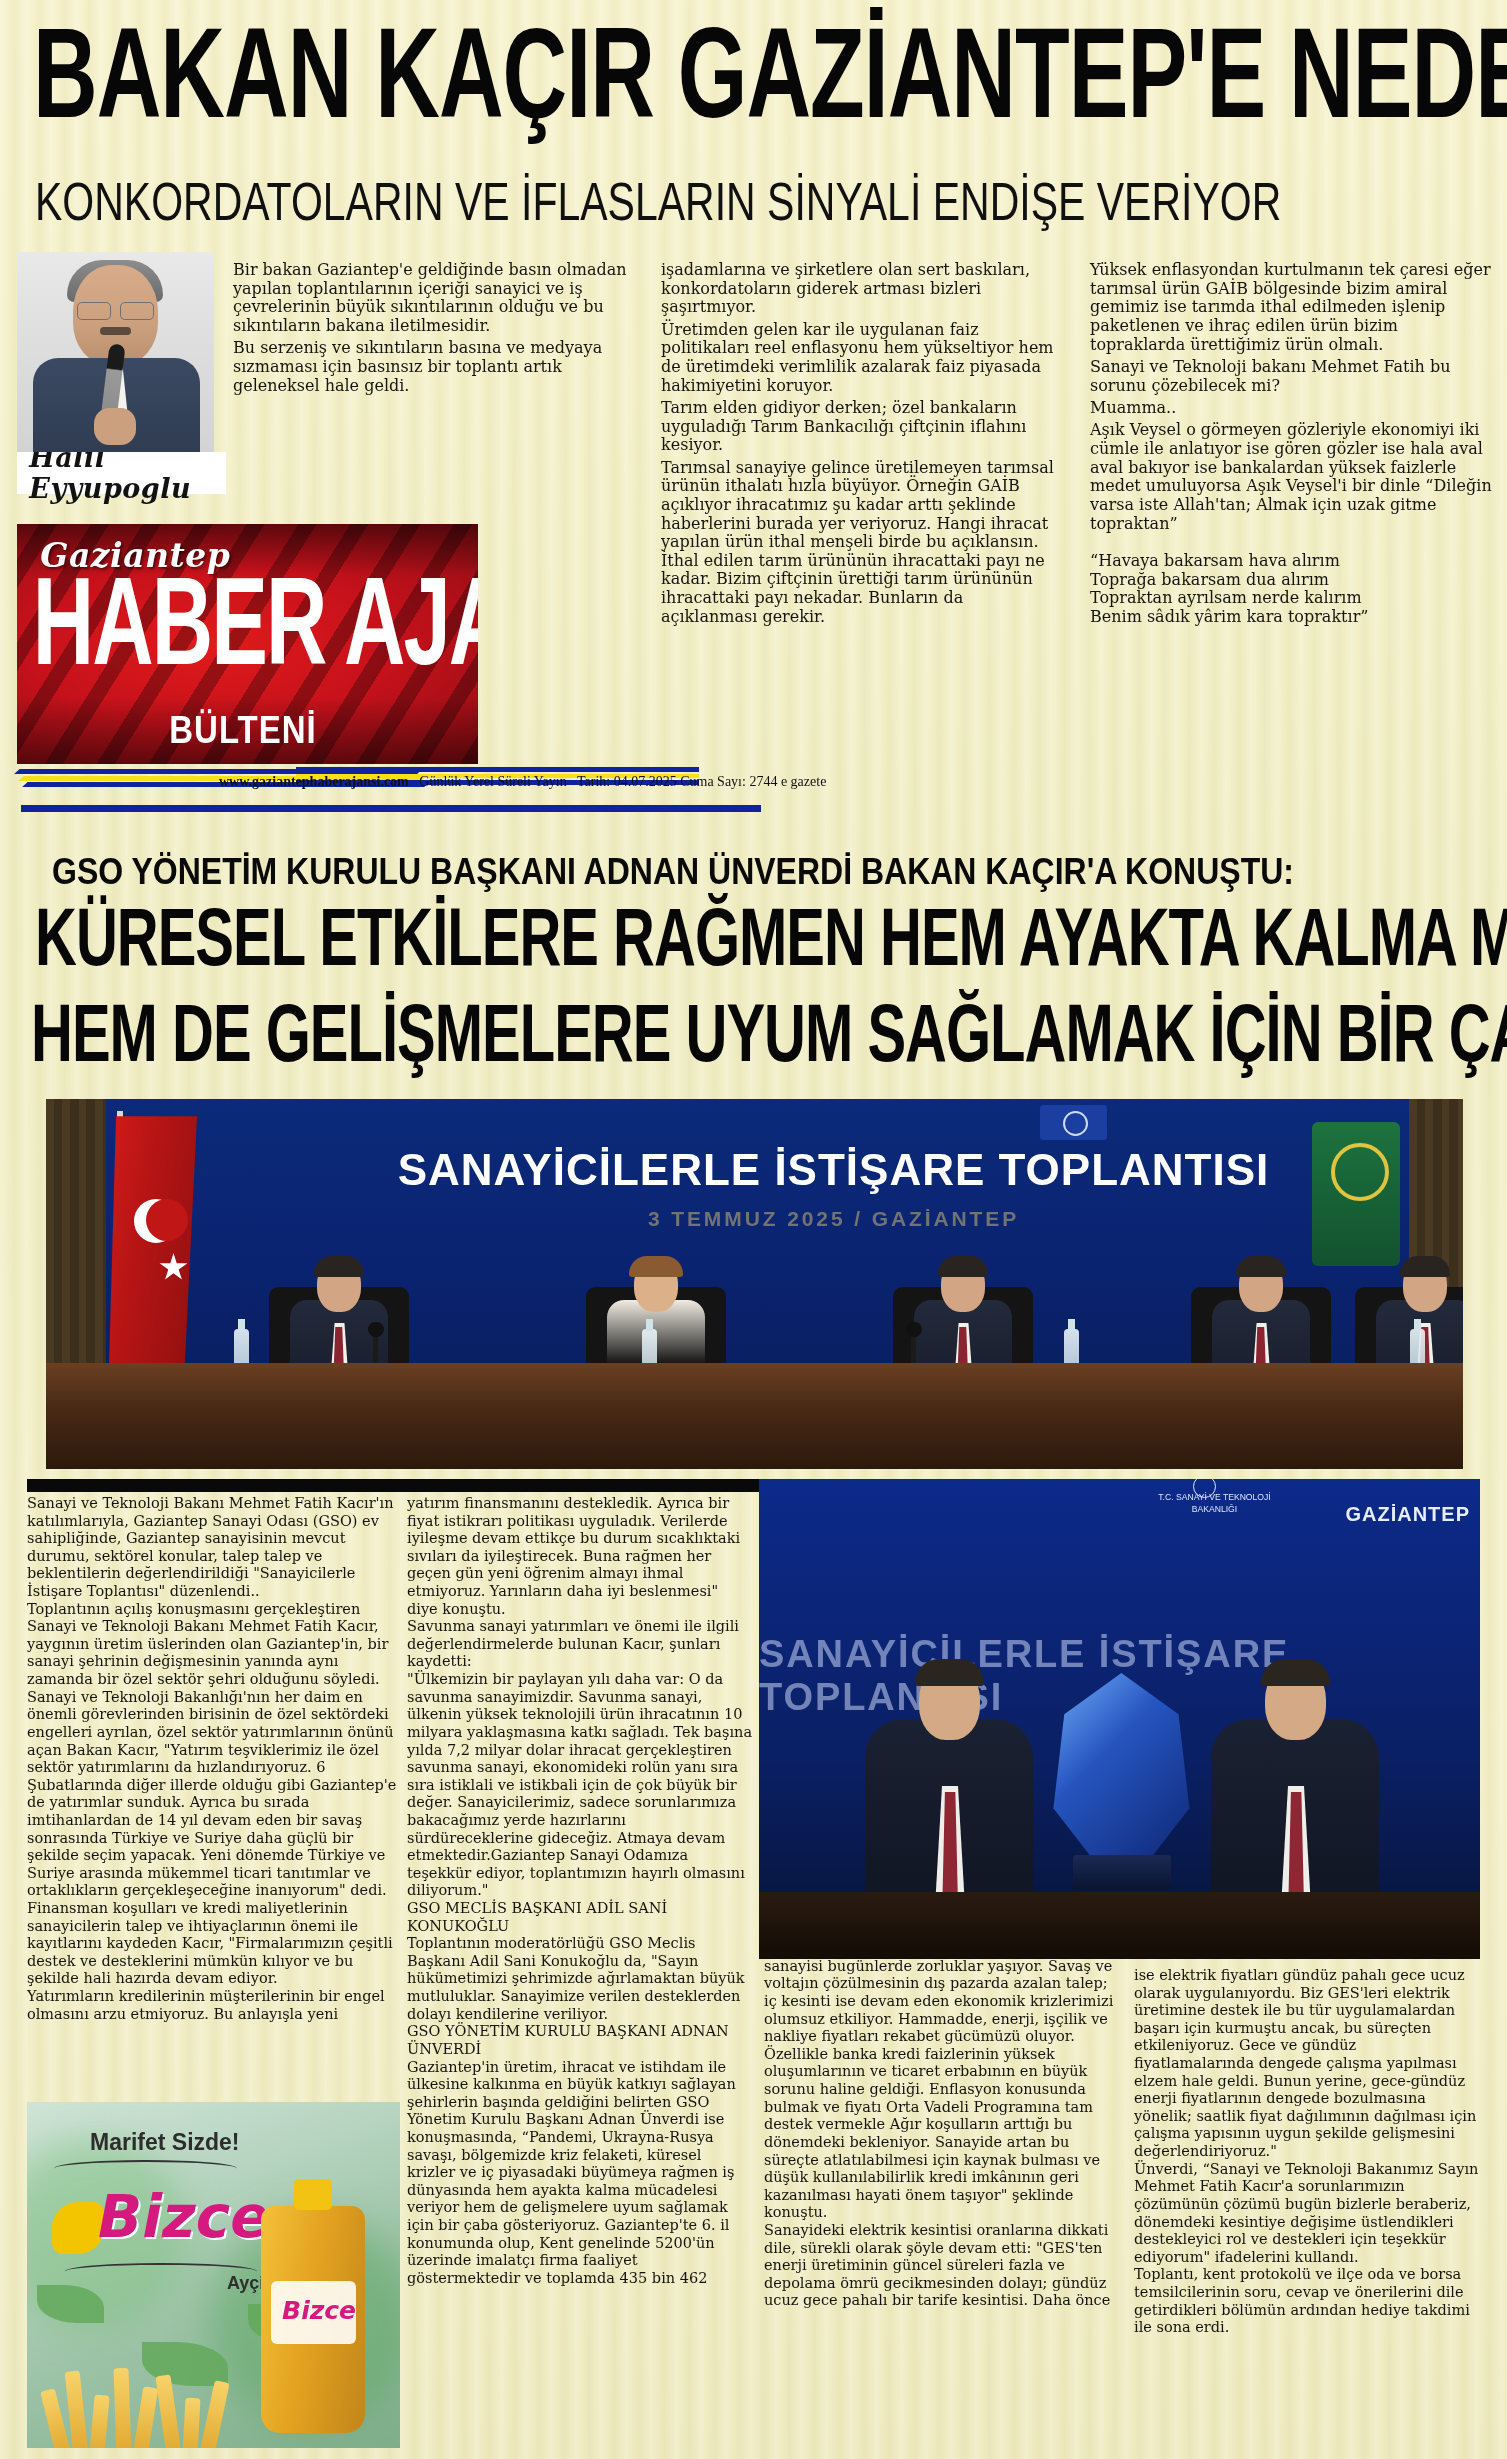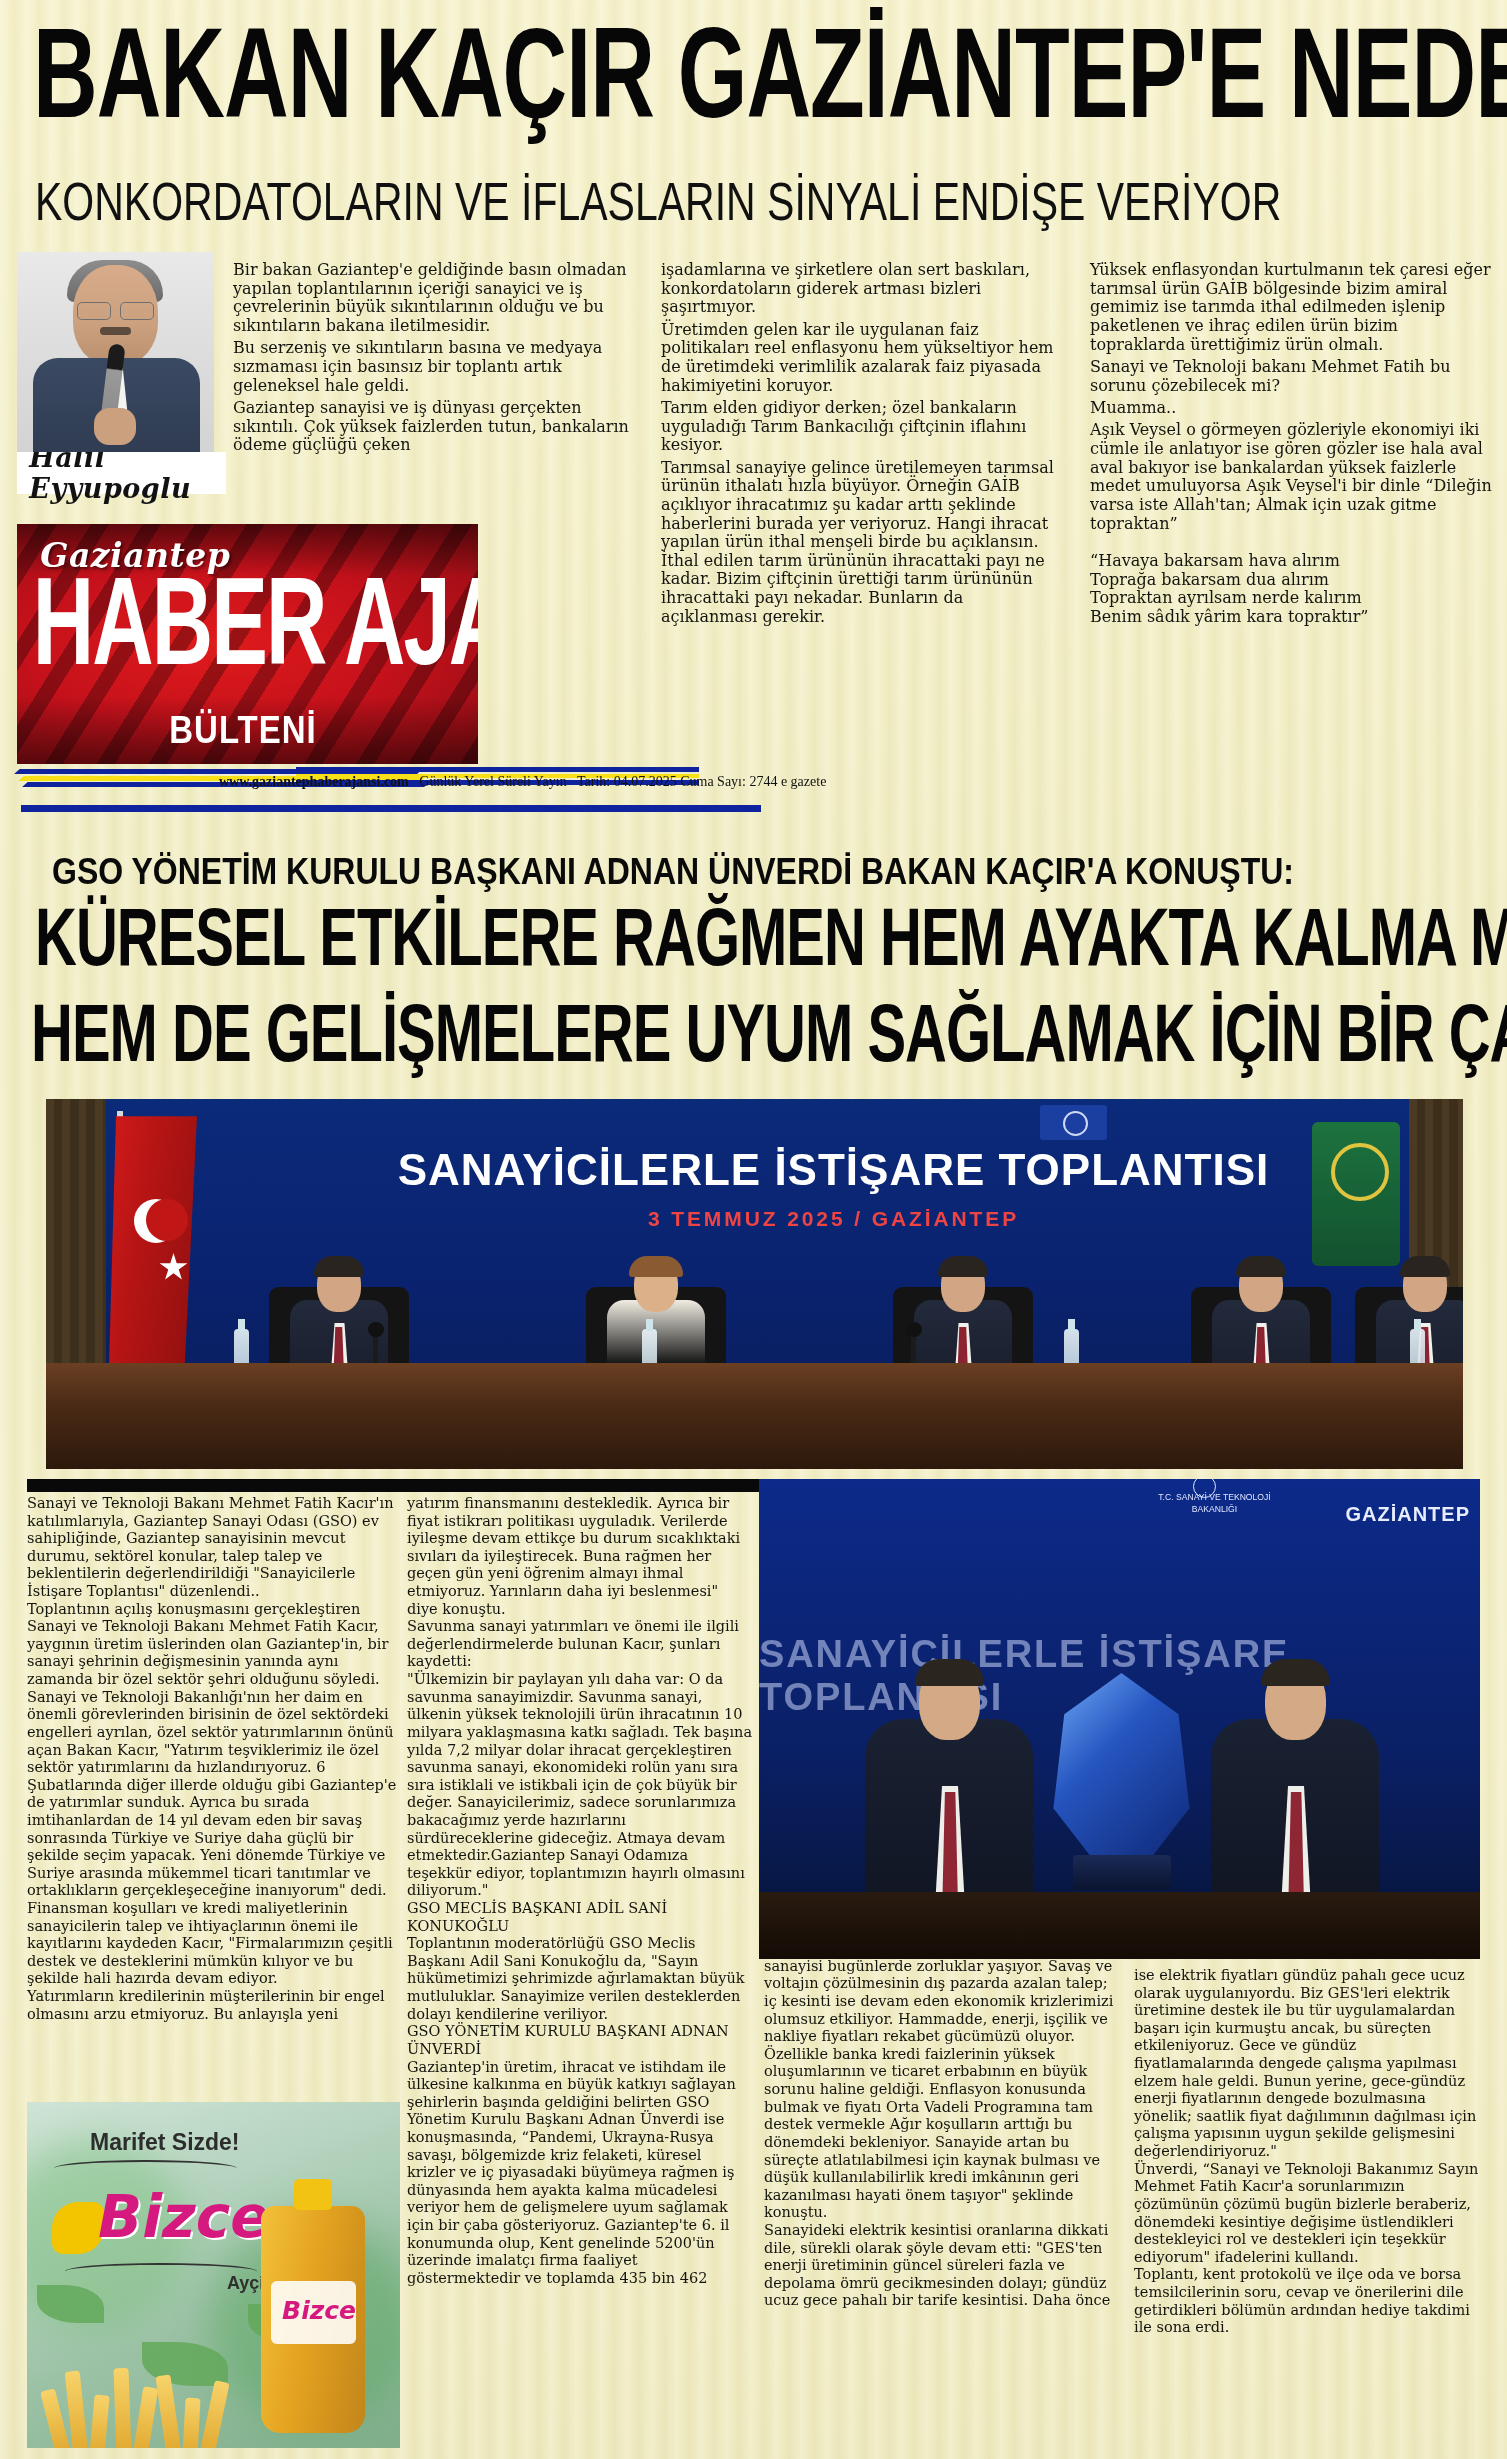--- a/index.html
+++ b/index.html
@@ -183,21 +183,21 @@
   .pm-star{position:absolute;left:113px;top:154px;width:29px;height:29px;background:#fff;
     clip-path:polygon(50% 0%,61% 35%,98% 35%,68% 57%,79% 91%,50% 70%,21% 91%,32% 57%,2% 35%,39% 35%);}
   .pm-title{
     position:absolute;left:288px;top:46px;width:999px;text-align:center;
     font-family:"Liberation Sans", sans-serif;font-weight:bold;
     font-size:44px;color:#fff;letter-spacing:1px;
   }
   .pm-date{
     position:absolute;left:288px;top:108px;width:999px;text-align:center;
     font-family:"Liberation Sans", sans-serif;font-weight:bold;
-    font-size:21px;color:#ef4444;letter-spacing:2.9px;
+    font-size:21px;color:#737373;letter-spacing:2.9px;
   }
   .pm-logo-badge{position:absolute;left:994px;top:5.8px;width:67px;height:35px;background:#1b3fa0;border-radius:2.9px;}
   .pm-logo-badge:after{content:"";position:absolute;left:23px;top:5.8px;width:21px;height:21px;border:2.9px solid #cfd8f5;border-radius:50%;}
   .pm-sidelogo{position:absolute;right:63px;top:23px;width:88px;height:144px;background:linear-gradient(180deg,#1f7a3a,#14562a);border-radius:5.8px;opacity:.92;}
   .pm-sidelogo:after{content:"";position:absolute;left:19px;top:21px;width:50px;height:50px;border-radius:50%;border:4.8px solid #f2d23c;}
   .pm-table{position:absolute;left:0;right:0;bottom:0;height:106px;background:linear-gradient(180deg,#6b3f22 0%,#4a2a15 40%,#2c190c 100%);}
   .pm-tablecloth{position:absolute;left:0;right:0;bottom:65px;height:25px;background:linear-gradient(180deg,#efe9d6,#d9d2bb);}
   .seat{position:absolute;bottom:69px;width:144px;height:168px;}
   .seat .chair{position:absolute;left:1.9px;bottom:0;width:140px;height:113px;background:#141414;border-radius:9.6px 9.6px 0 0;}
   .seat .torso{position:absolute;left:23px;bottom:0;width:98px;height:100px;background:linear-gradient(180deg,#232a3c,#161b27);border-radius:17.3px 17.3px 0 0;}
@@ -295,21 +295,20 @@
       <div class="ap-shirt"></div>
       <div class="ap-mic"></div>
       <div class="ap-hand"></div>
     </div>
     <div class="author-name">Halil Eyyupoglu</div>
   </div>
 
   <div class="col" id="ed-col1">
     <p>Bir bakan Gaziantep'e geldiğinde basın olmadan yapılan toplantılarının içeriği sanayici ve iş çevrelerinin büyük sıkıntılarının olduğu ve bu sıkıntıların bakana iletilmesidir.</p>
     <p>Bu serzeniş ve sıkıntıların basına ve medyaya sızmaması için basınsız bir toplantı artık geleneksel hale geldi.</p>
-    <p>Gaziantep sanayisi ve iş dünyası gerçekten sıkıntılı. Çok yüksek faizlerden tutun, bankaların ödeme güçlüğü çeken</p>
   </div>
 
   <div class="col" id="ed-col2">
     <p>işadamlarına ve şirketlere olan sert baskıları, konkordatoların giderek artması bizleri şaşırtmıyor.</p>
     <p>Üretimden gelen kar ile uygulanan faiz politikaları reel enflasyonu hem yükseltiyor hem de üretimdeki verimlilik azalarak faiz piyasada hakimiyetini koruyor.</p>
     <p>Tarım elden gidiyor derken; özel bankaların uyguladığı Tarım Bankacılığı çiftçinin iflahını kesiyor.</p>
     <p>Tarımsal sanayiye gelince üretilemeyen tarımsal ürünün ithalatı hızla büyüyor. Örneğin GAİB açıklıyor ihracatımız şu kadar arttı şeklinde haberlerini burada yer veriyoruz. Hangi ihracat yapılan ürün ithal menşeli birde bu açıklansın. İthal edilen tarım ürününün ihracattaki payı ne kadar. Bizim çiftçinin ürettiği tarım ürününün ihracattaki payı nekadar. Bunların da açıklanması gerekir.</p>
   </div>
 
   <div class="col" id="ed-col3">

